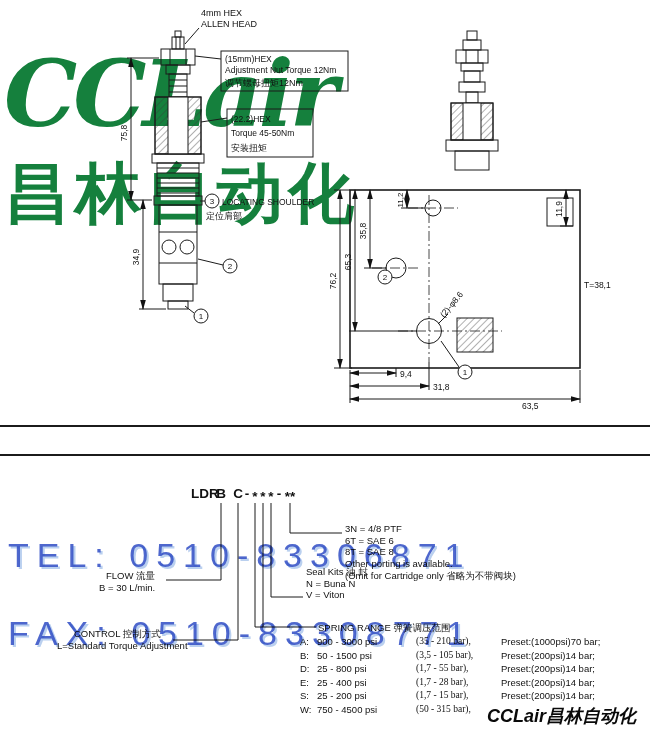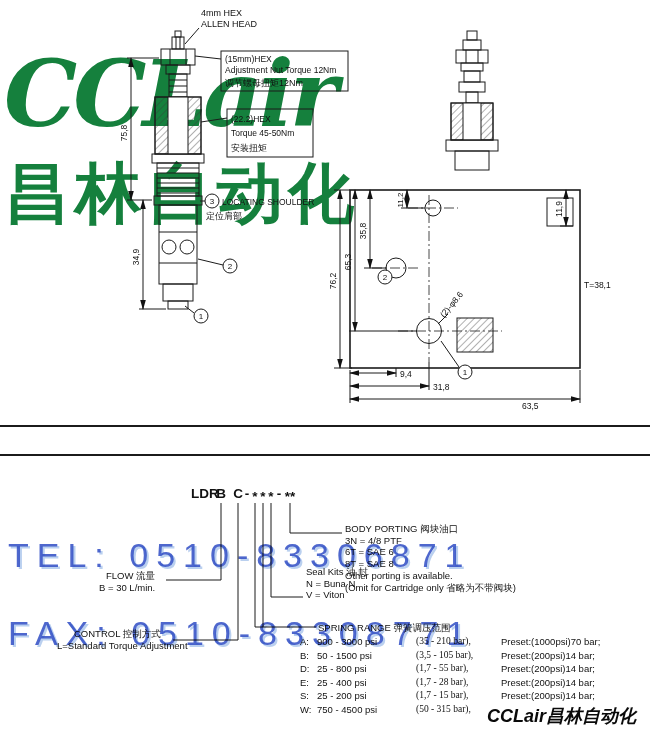--- a/index.html
+++ b/index.html
@@ -234,21 +234,20 @@
         <text x="255" y="501" text-anchor="middle">*</text>
         <text x="263" y="501" text-anchor="middle">*</text>
         <text x="271" y="501" text-anchor="middle">*</text>
         <text x="279" y="498" text-anchor="middle">-</text>
         <text x="290" y="501" text-anchor="middle">**</text>
       </g>
     </g>
   </svg>
 
   <div class="txt bp">
-    <div>BODY PORTING 阀块油口</div>
     <div>3N = 4/8 PTF</div>
     <div>6T = SAE 6</div>
     <div>8T = SAE 8</div>
     <div>Other porting is available.</div>
     <div>(Omit for Cartridge only 省略为不带阀块)</div>
   </div>
 
   <div class="txt seal">
     <div>Seal Kits 油 封</div>
     <div>N = Buna N</div>

